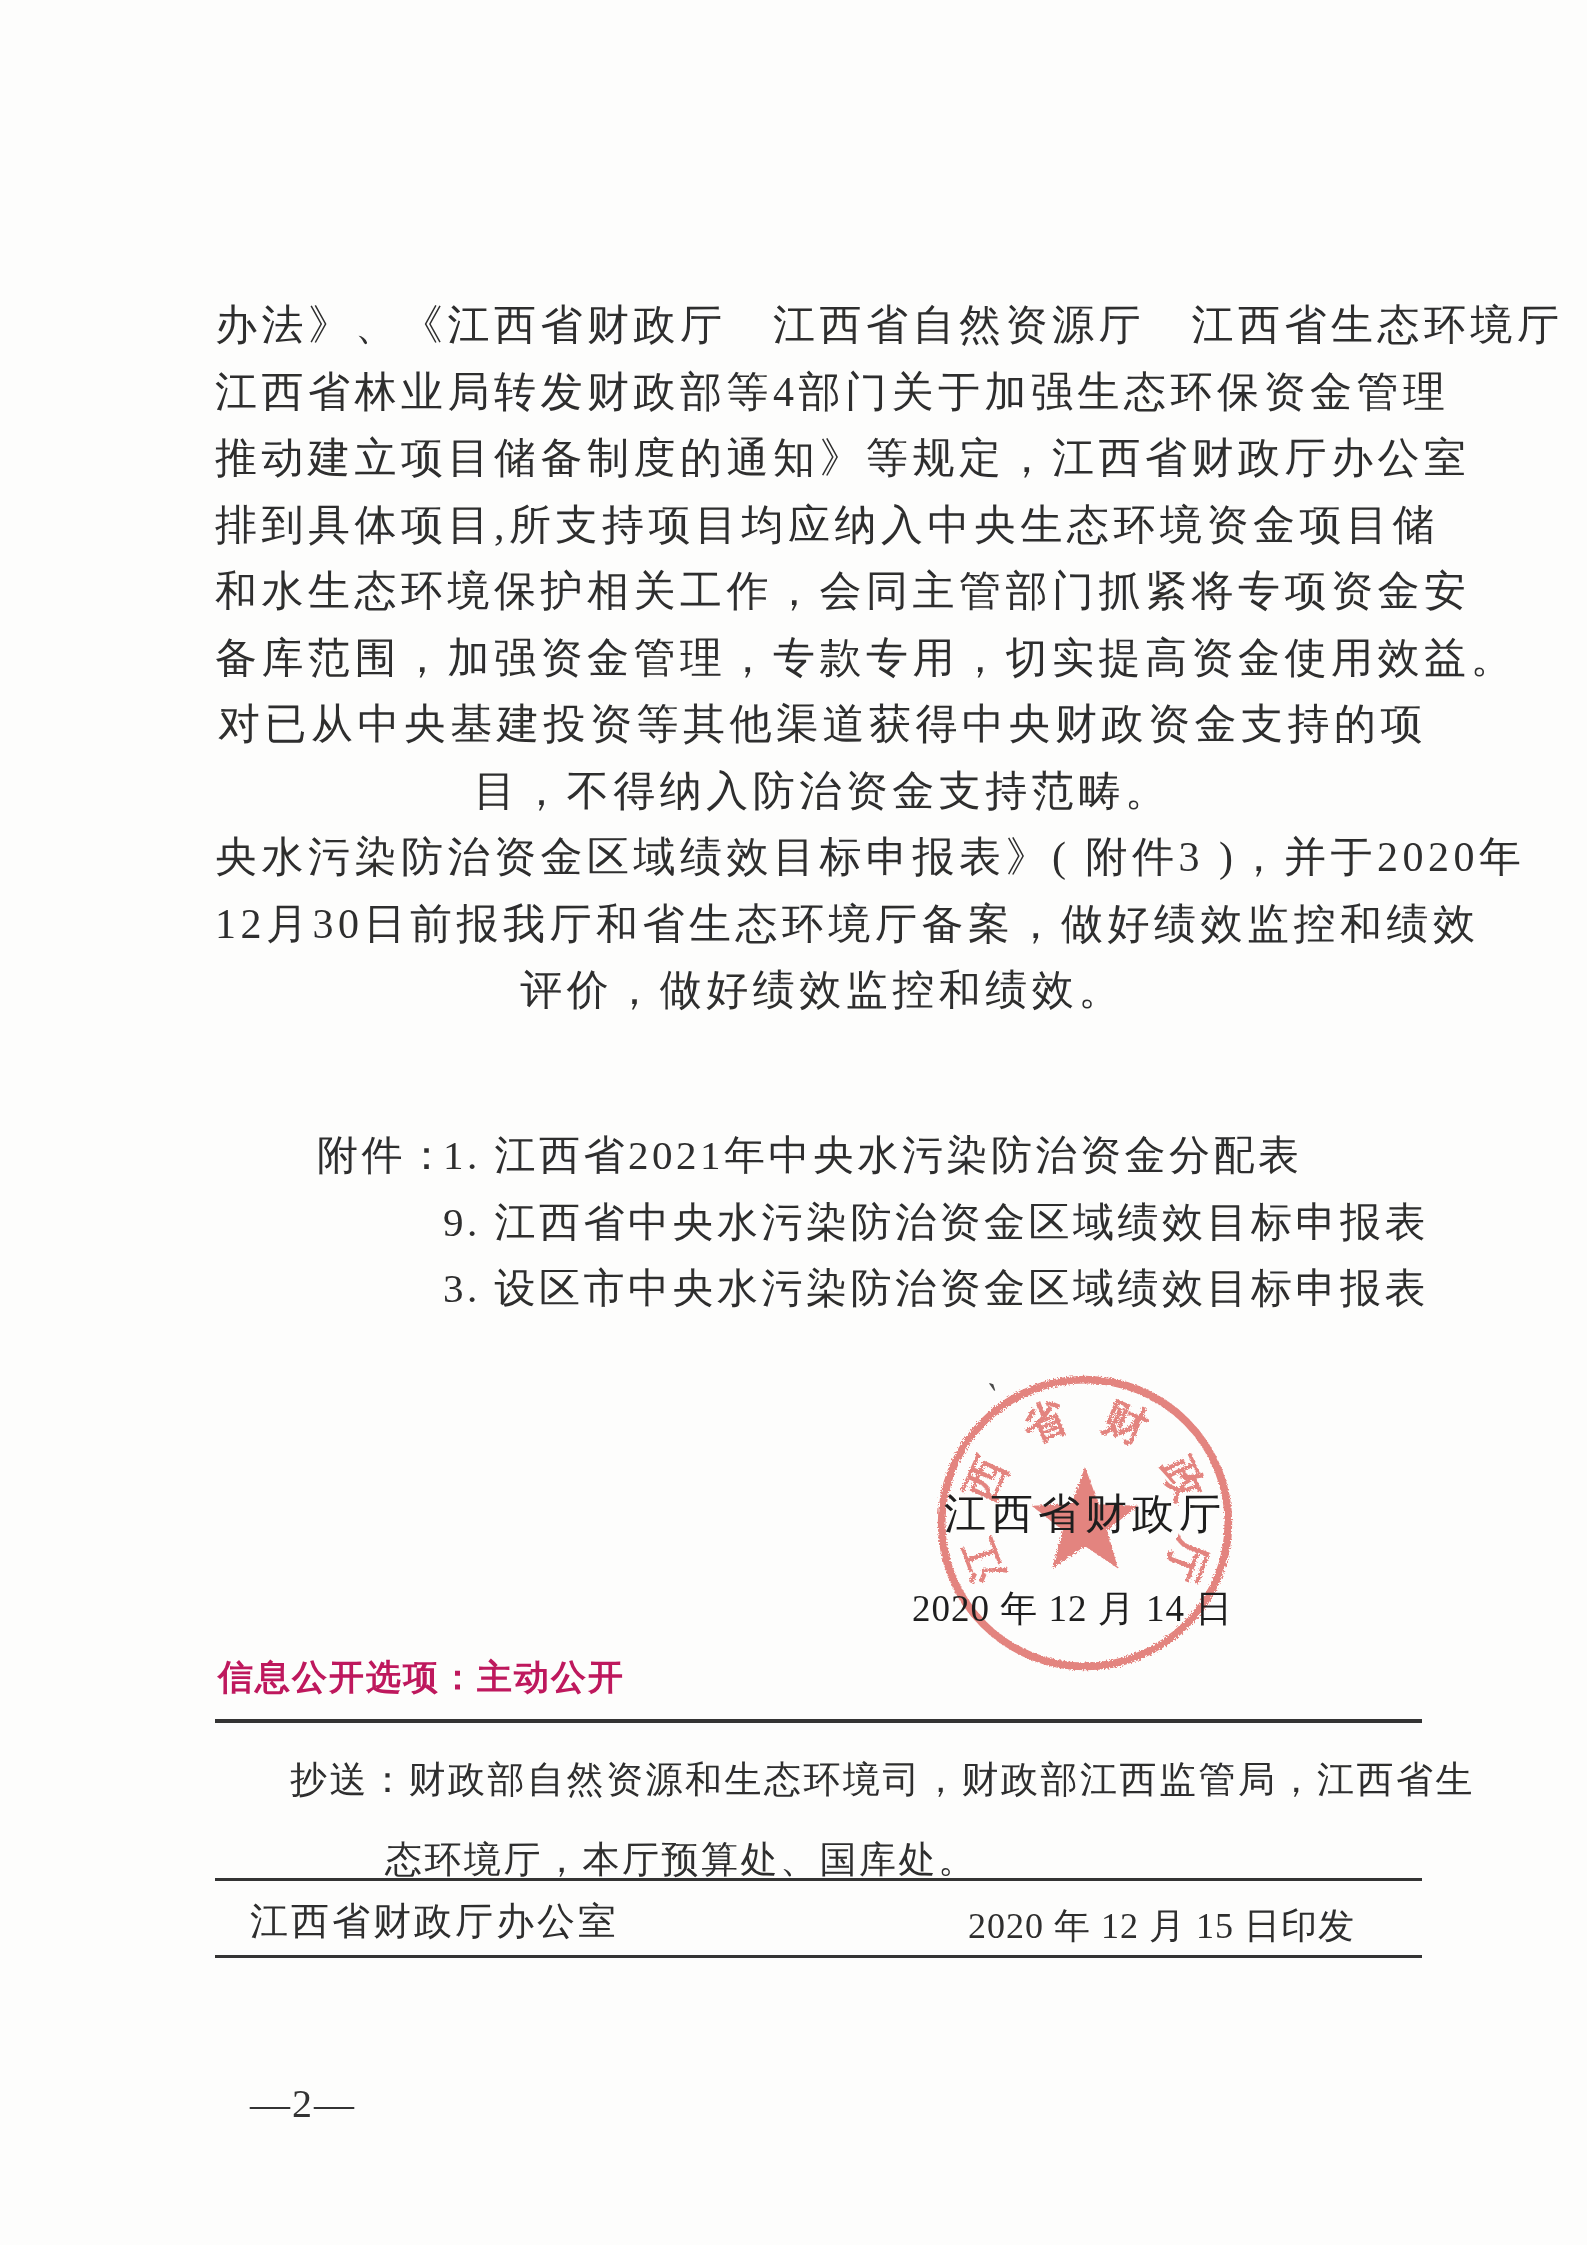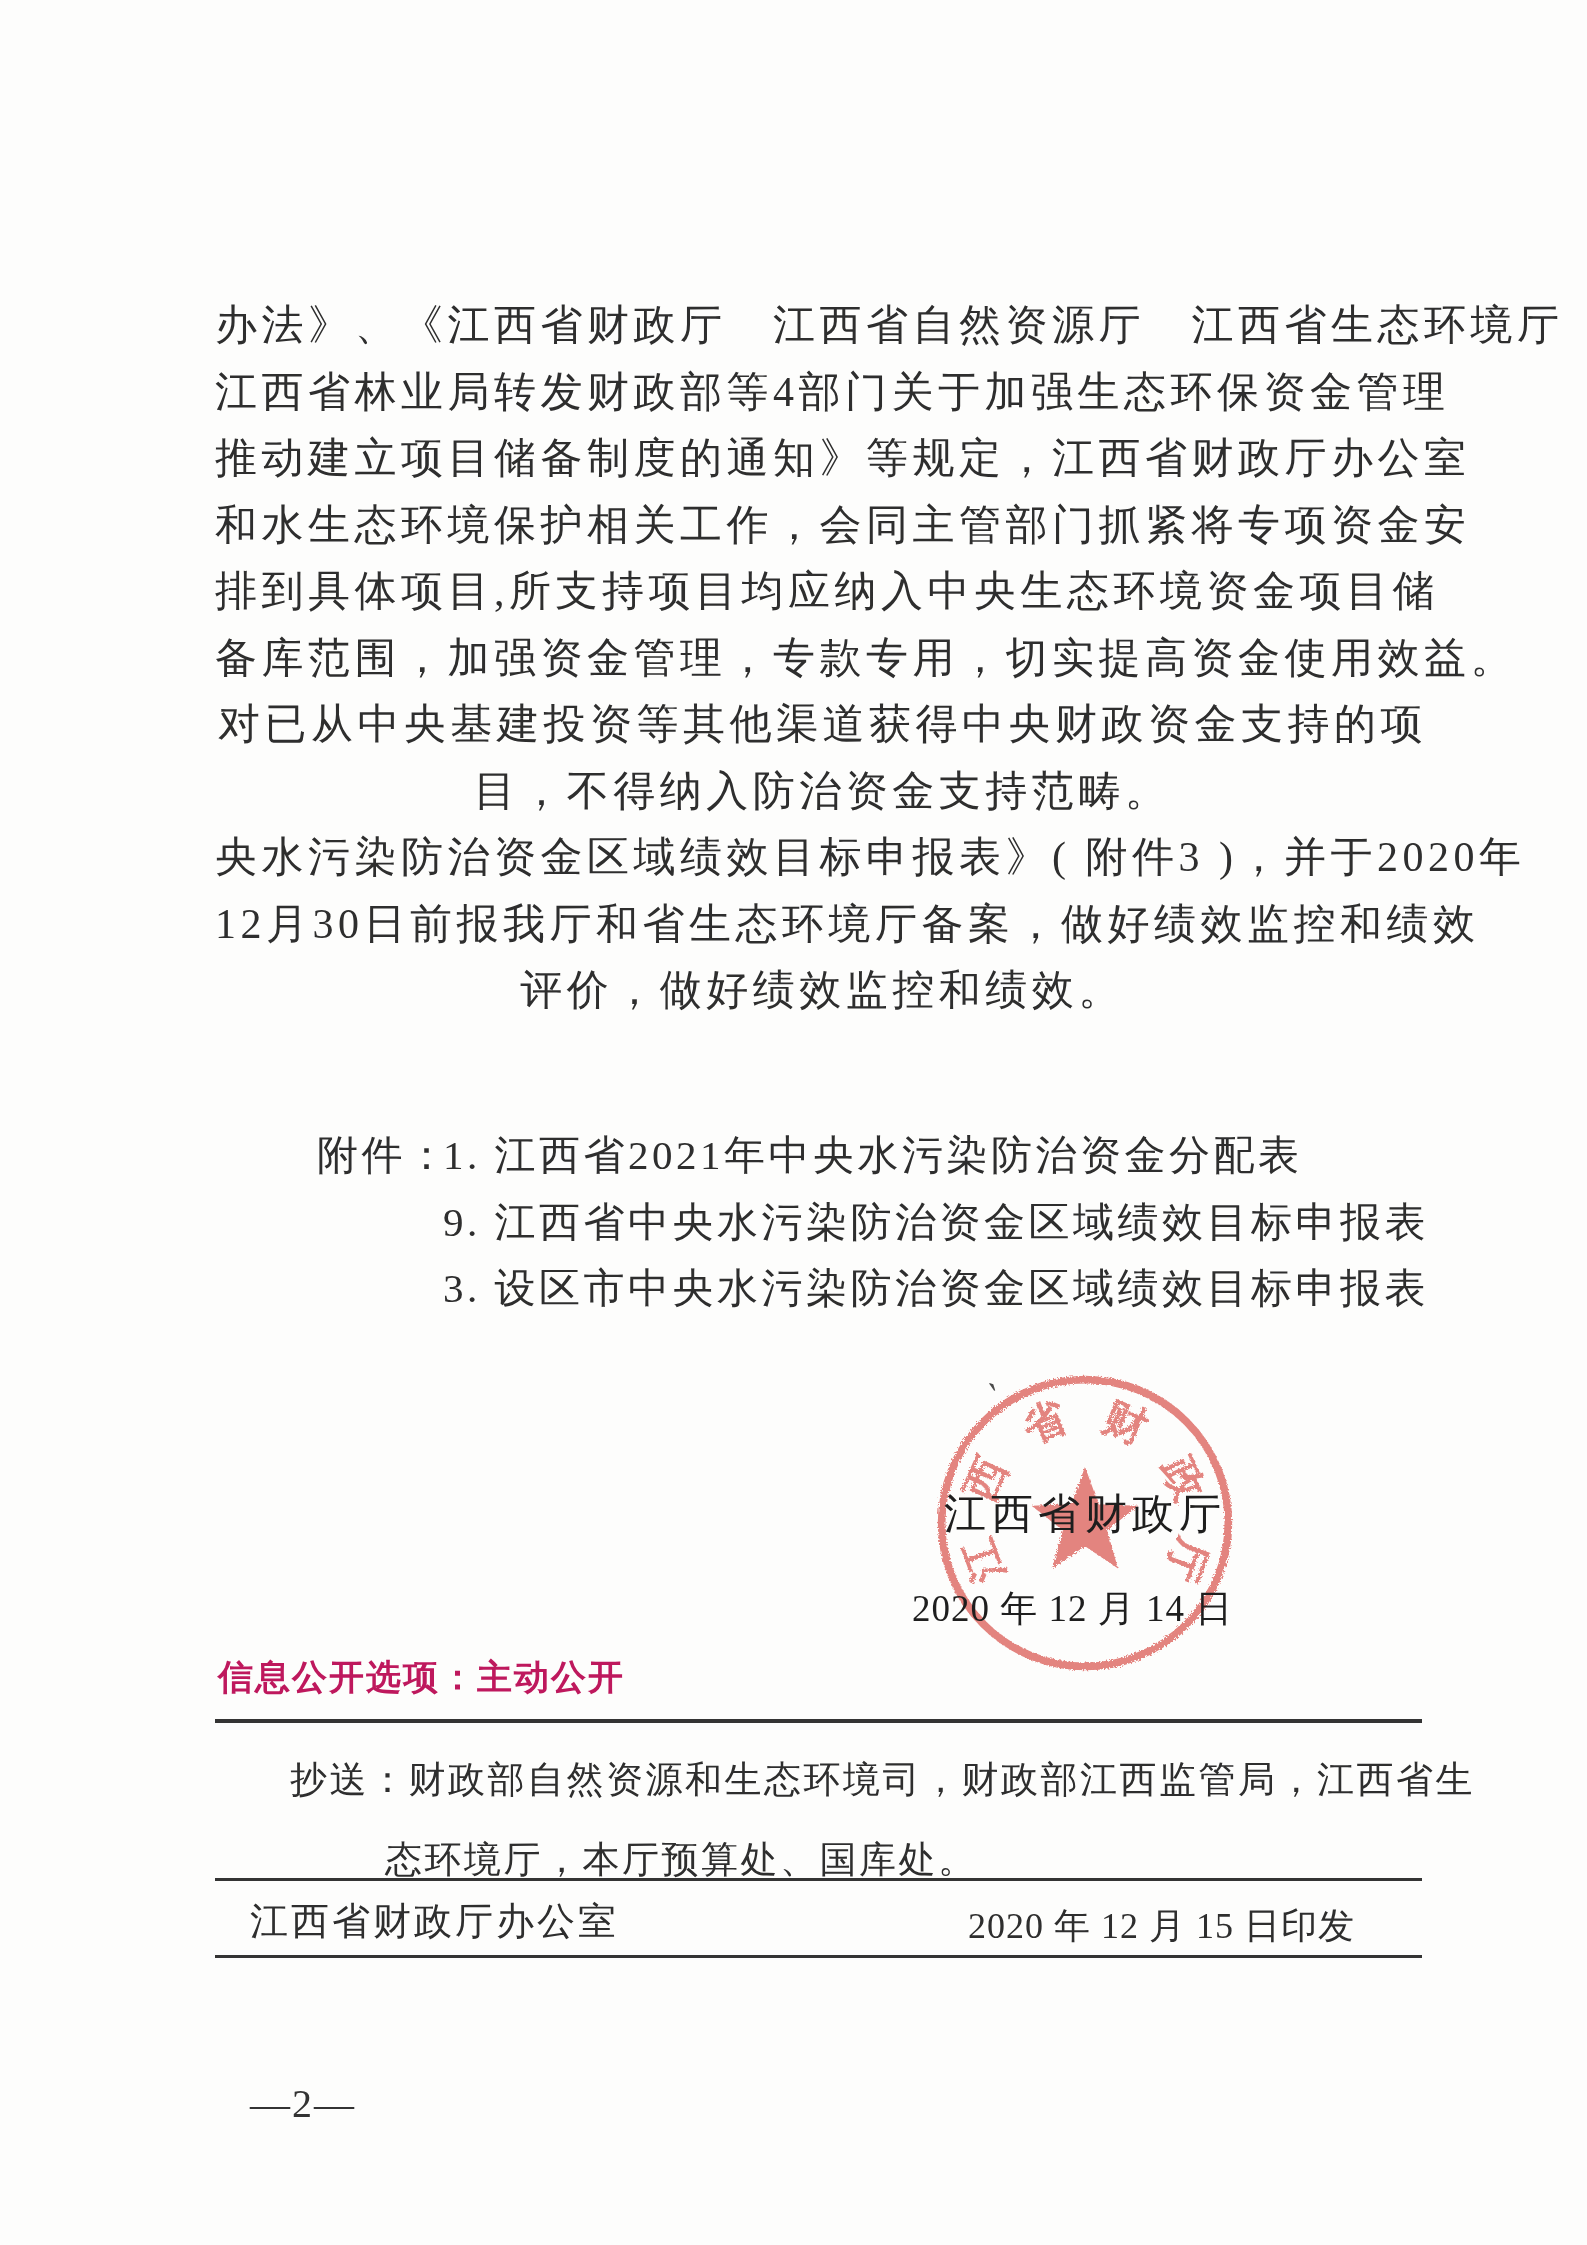--- a/index.html
+++ b/index.html
@@ -127,22 +127,22 @@
 </style>
 </head>
 <body>
 
 <div class="page">
 
   <div class="body-block">
     <div class="bline">办法》、《江西省财政厅　江西省自然资源厅　江西省生态环境厅</div>
     <div class="bline">江西省林业局转发财政部等4部门关于加强生态环保资金管理</div>
     <div class="bline">推动建立项目储备制度的通知》等规定，江西省财政厅办公室</div>
+    <div class="bline">排到具体项目,所支持项目均应纳入中央生态环境资金项目储</div>
     <div class="bline">和水生态环境保护相关工作，会同主管部门抓紧将专项资金安</div>
-    <div class="bline">排到具体项目,所支持项目均应纳入中央生态环境资金项目储</div>
     <div class="bline">备库范围，加强资金管理，专款专用，切实提高资金使用效益。</div>
     <div class="bline">对已从中央基建投资等其他渠道获得中央财政资金支持的项</div>
     <div class="bline">目，不得纳入防治资金支持范畴。</div>
     <div class="bline">央水污染防治资金区域绩效目标申报表》( 附件3 )，并于2020年</div>
     <div class="bline">12月30日前报我厅和省生态环境厅备案，做好绩效监控和绩效</div>
     <div class="bline">评价，做好绩效监控和绩效。</div>
   </div>
 
   <div class="att-block">
     <div class="att-row">

